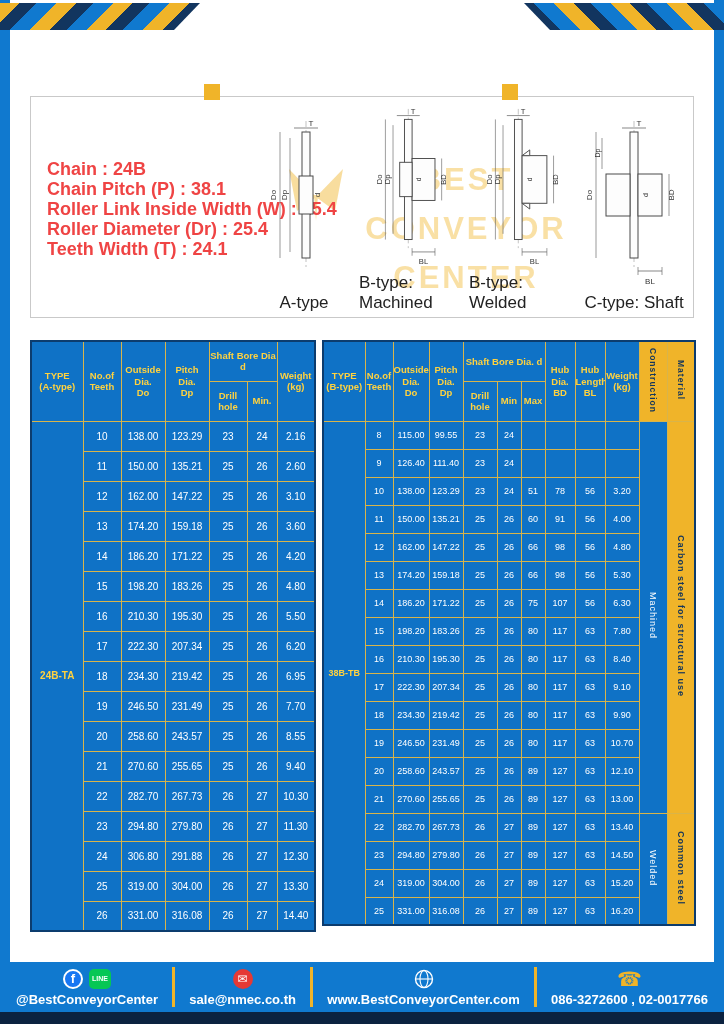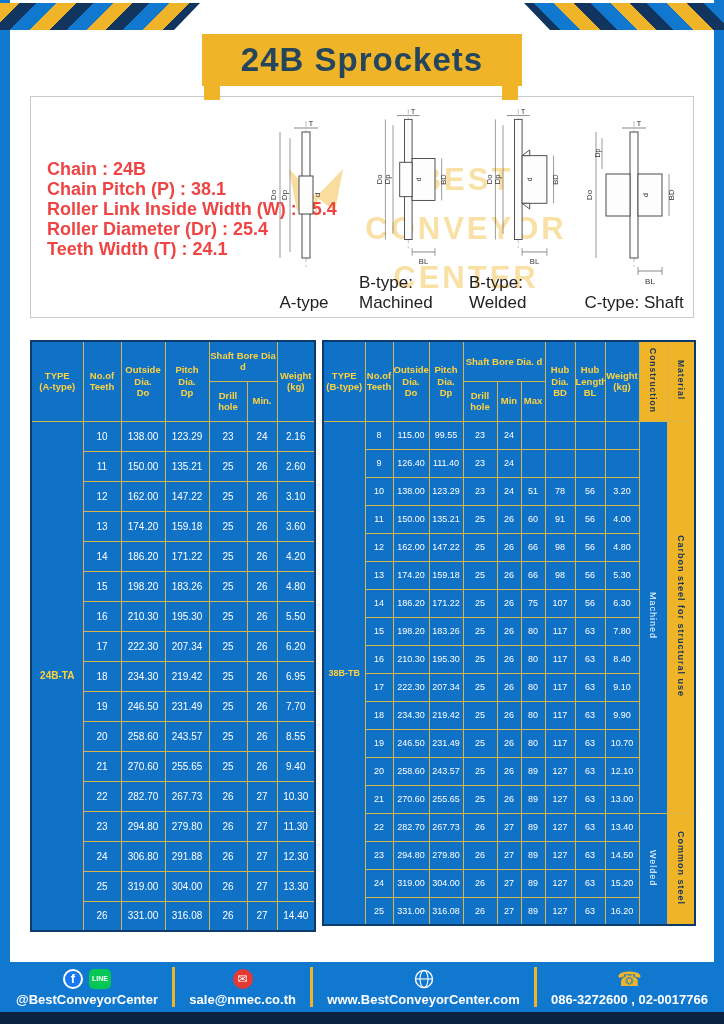--- a/index.html
+++ b/index.html
@@ -80,23 +80,20 @@
 </head>
 <body>
 
 <div class="page">
 
   <div class="frame-left"></div>
   <div class="frame-right"></div>
   <div class="corner corner-left"></div>
   <div class="corner corner-right"></div>
 
-  <div class="title-banner">
-    <h1>24B Sprockets</h1>
-  </div>
   <div class="banner-tab tab-l"></div>
   <div class="banner-tab tab-r"></div>
 
   <div class="spec-box">
     <svg class="wm-butterfly" width="70" height="70" viewBox="0 0 70 70">
       <path d="M35 38 L8 10 L16 52 Z" fill="#f0b429"></path>
       <path d="M35 38 L62 10 L54 52 Z" fill="#f0b429"></path>
       <path d="M33 36 L37 36 L35 62 Z" fill="#f0b429"></path>
     </svg>
     <div class="watermark" style="white-space:pre-line;">BEST

